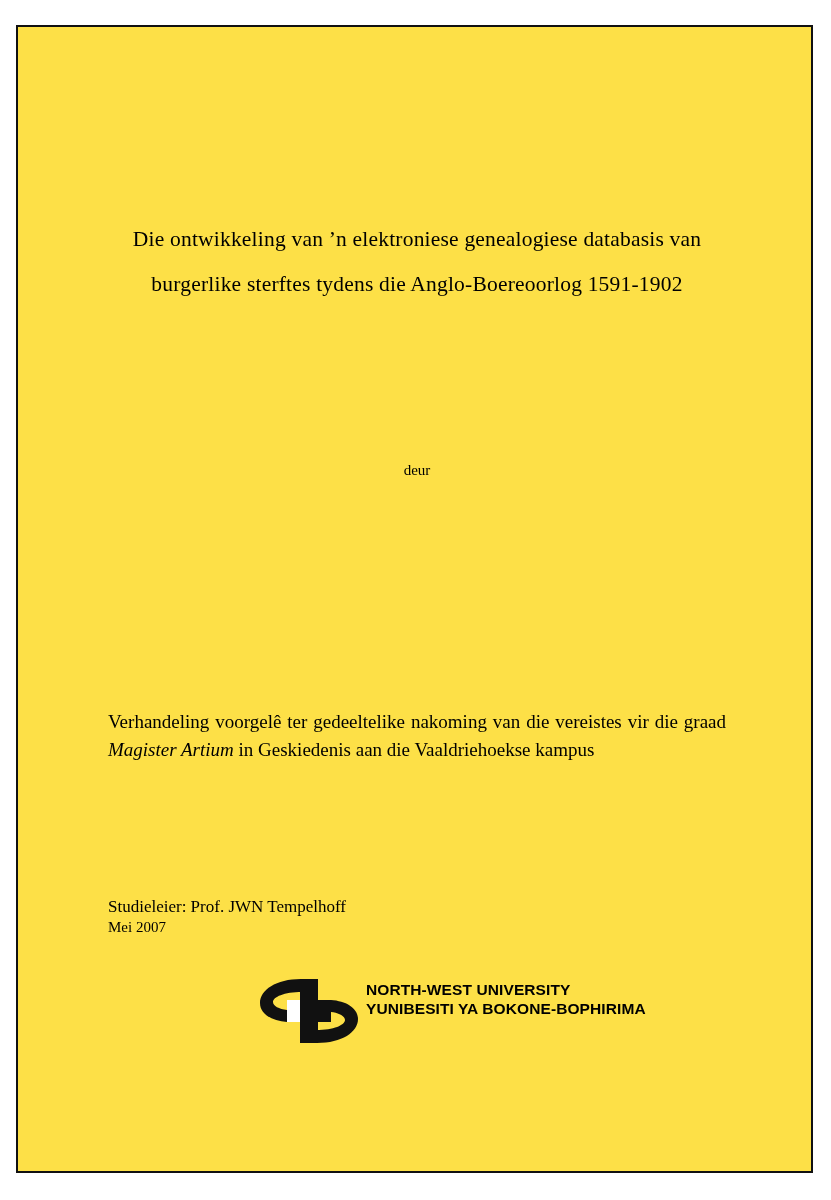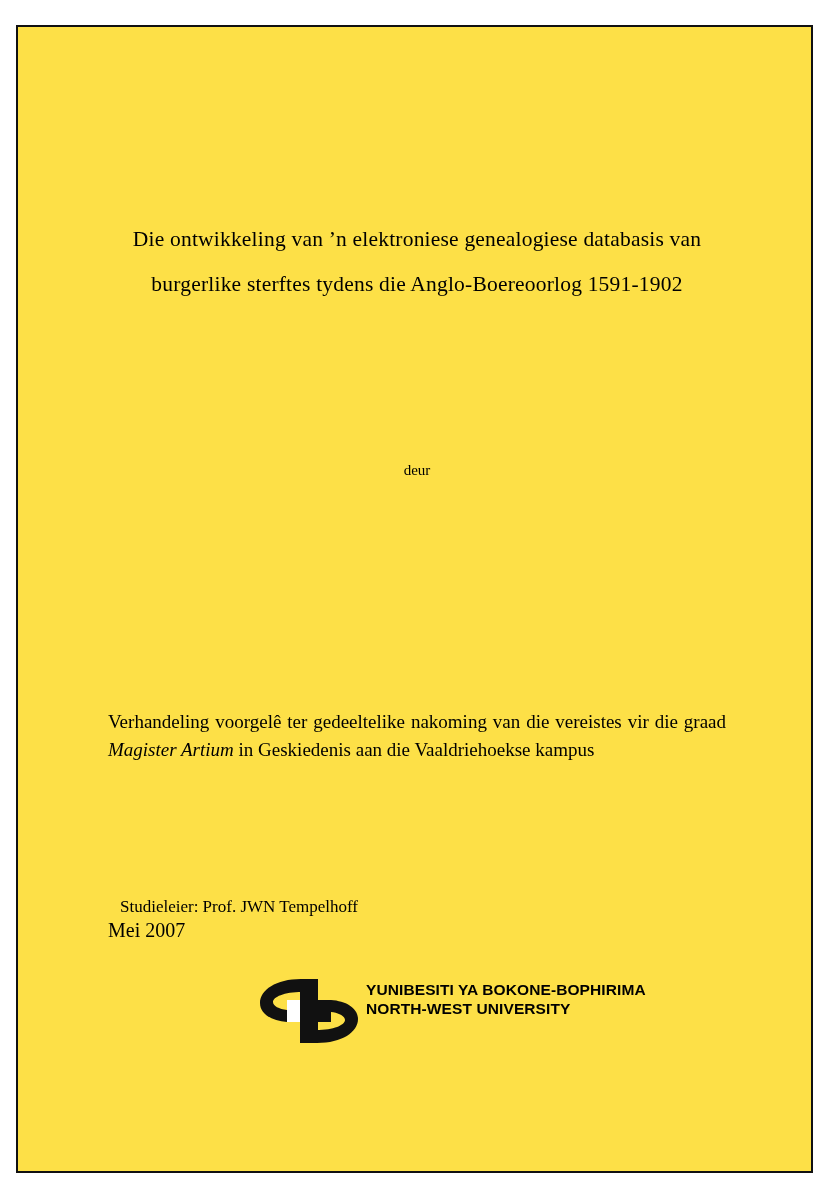--- a/index.html
+++ b/index.html
@@ -80,27 +80,26 @@
     font-style: italic;
   }
   .supervisor {
     position: absolute;
     top: 868px;
     left: 2px;
     width: 500px;
     font-size: 17px;
     line-height: 24px;
     text-align: left;
-    margin-left: 12px;
   }
   .date {
     position: absolute;
     top: 892px;
     left: 2px;
-    font-size: 20px;
+    font-size: 15px;
     text-align: center;
   }
   .logo-wrap {
     position: absolute;
     top: 950px;
     left: 148px;
     width: 420px;
     height: 70px;
   }
   .logo-mark {
@@ -148,19 +147,19 @@
 
     <div class="logo-wrap">
       <svg class="logo-mark" viewBox="0 0 110 68" aria-hidden="true">
         <path d="M47 2 C22 2 6 13 6 26 C6 37 18 44 33 45 L33 33 C25 32 19 29 19 25 C19 20 30 15 48 15 L64 15 L64 2 Z" fill="#111111"></path>
         <path d="M63 66 C88 66 104 55 104 42 C104 31 92 24 77 23 L77 35 C85 36 91 39 91 43 C91 48 80 53 62 53 L46 53 L46 66 Z" fill="#111111"></path>
         <rect x="46" y="15" width="18" height="38" fill="#111111"></rect>
         <rect x="33" y="23" width="13" height="22" fill="#ffffff"></rect>
         <rect x="64" y="23" width="13" height="22" fill="#111111"></rect>
       </svg>
       <div class="logo-text">
+        <span>NORTH-WEST UNIVERSITY</span>
         <span>YUNIBESITI YA BOKONE-BOPHIRIMA</span>
-        <span>NORTH-WEST UNIVERSITY</span>
       </div>
     </div>
 
   </div>
 </div>
 
 </body></html>

